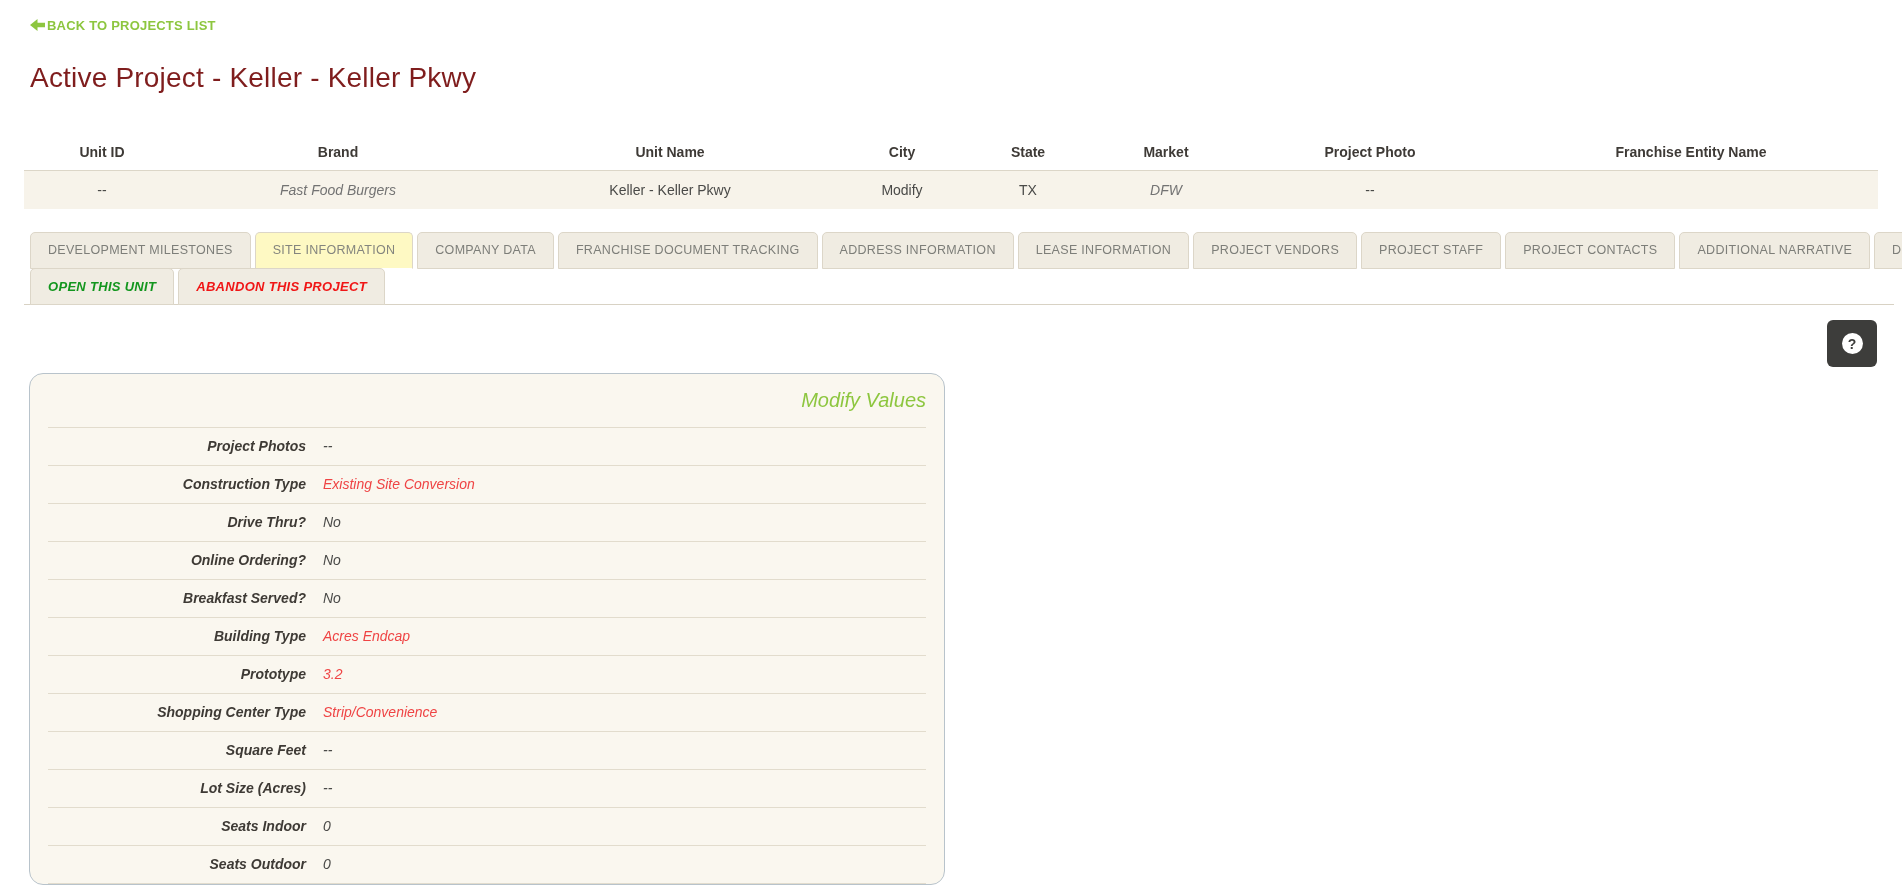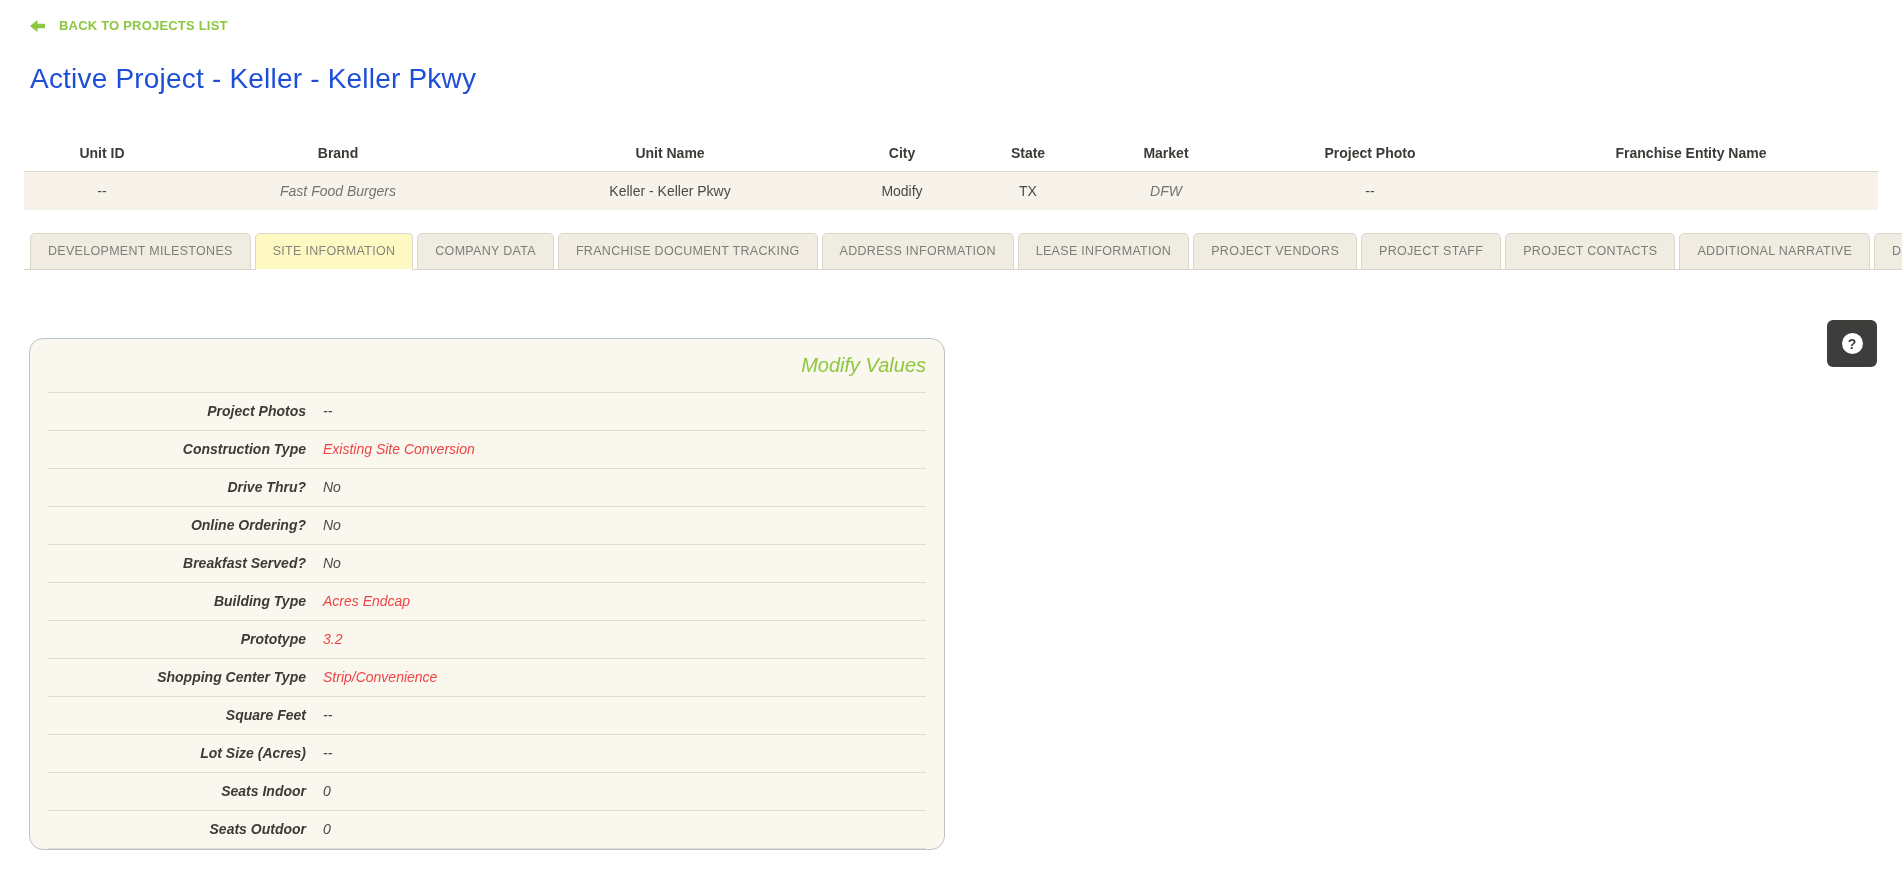--- a/index.html
+++ b/index.html
@@ -6,30 +6,30 @@
   html, body {
     width: 1902px; height: 886px;
     overflow: hidden;
     background: #ffffff;
     font-family: "Liberation Sans", sans-serif;
     position: relative;
   }
 
   
   .back-link {
-    display: inline-flex; align-items: flex-end; gap: 14px;
+    display: inline-flex; align-items: flex-start; gap: 2px;
     margin: 18px 0 0 30px;
     color: #8dc63f; font-size: 13px; font-weight: bold;
     letter-spacing: 0.2px; cursor: pointer; text-decoration: none;
   }
   .back-link svg { display: block; }
 
   .page-title {
     margin: 26px 0 0 30px;
-    font-size: 28px; font-weight: 400; color: #1d4ed8;
+    font-size: 28px; font-weight: 400; color: #7f1d1d;
     letter-spacing: 0.2px;
   }
 
   
   .summary-table-wrap { margin: 42px 24px 0 24px; }
   table.summary { width: 100%; border-collapse: collapse; table-layout: fixed; }
   table.summary th {
     font-size: 14px; font-weight: bold; color: #3e3a36;
     text-align: center; padding: 8px 4px 10px 4px;
     border-bottom: 1px solid #dcd6c8;
@@ -176,20 +176,24 @@
     <div class="tab">FRANCHISE DOCUMENT TRACKING</div>
     <div class="tab">ADDRESS INFORMATION</div>
     <div class="tab">LEASE INFORMATION</div>
     <div class="tab">PROJECT VENDORS</div>
     <div class="tab">PROJECT STAFF</div>
     <div class="tab">PROJECT CONTACTS</div>
     <div class="tab">ADDITIONAL NARRATIVE</div>
     <div class="tab">DOCUMENT LIBRARY</div>
 
   </div>
+  <div class="tab-row">
+    <div class="tab action-green">OPEN THIS UNIT</div>
+    <div class="tab action-red">ABANDON THIS PROJECT</div>
+  </div>
 </div>
 
 
 <div class="help-btn">
   <span class="qmark">?</span>
 </div>
 
 
 <div class="panel">
   <div class="panel-header">

